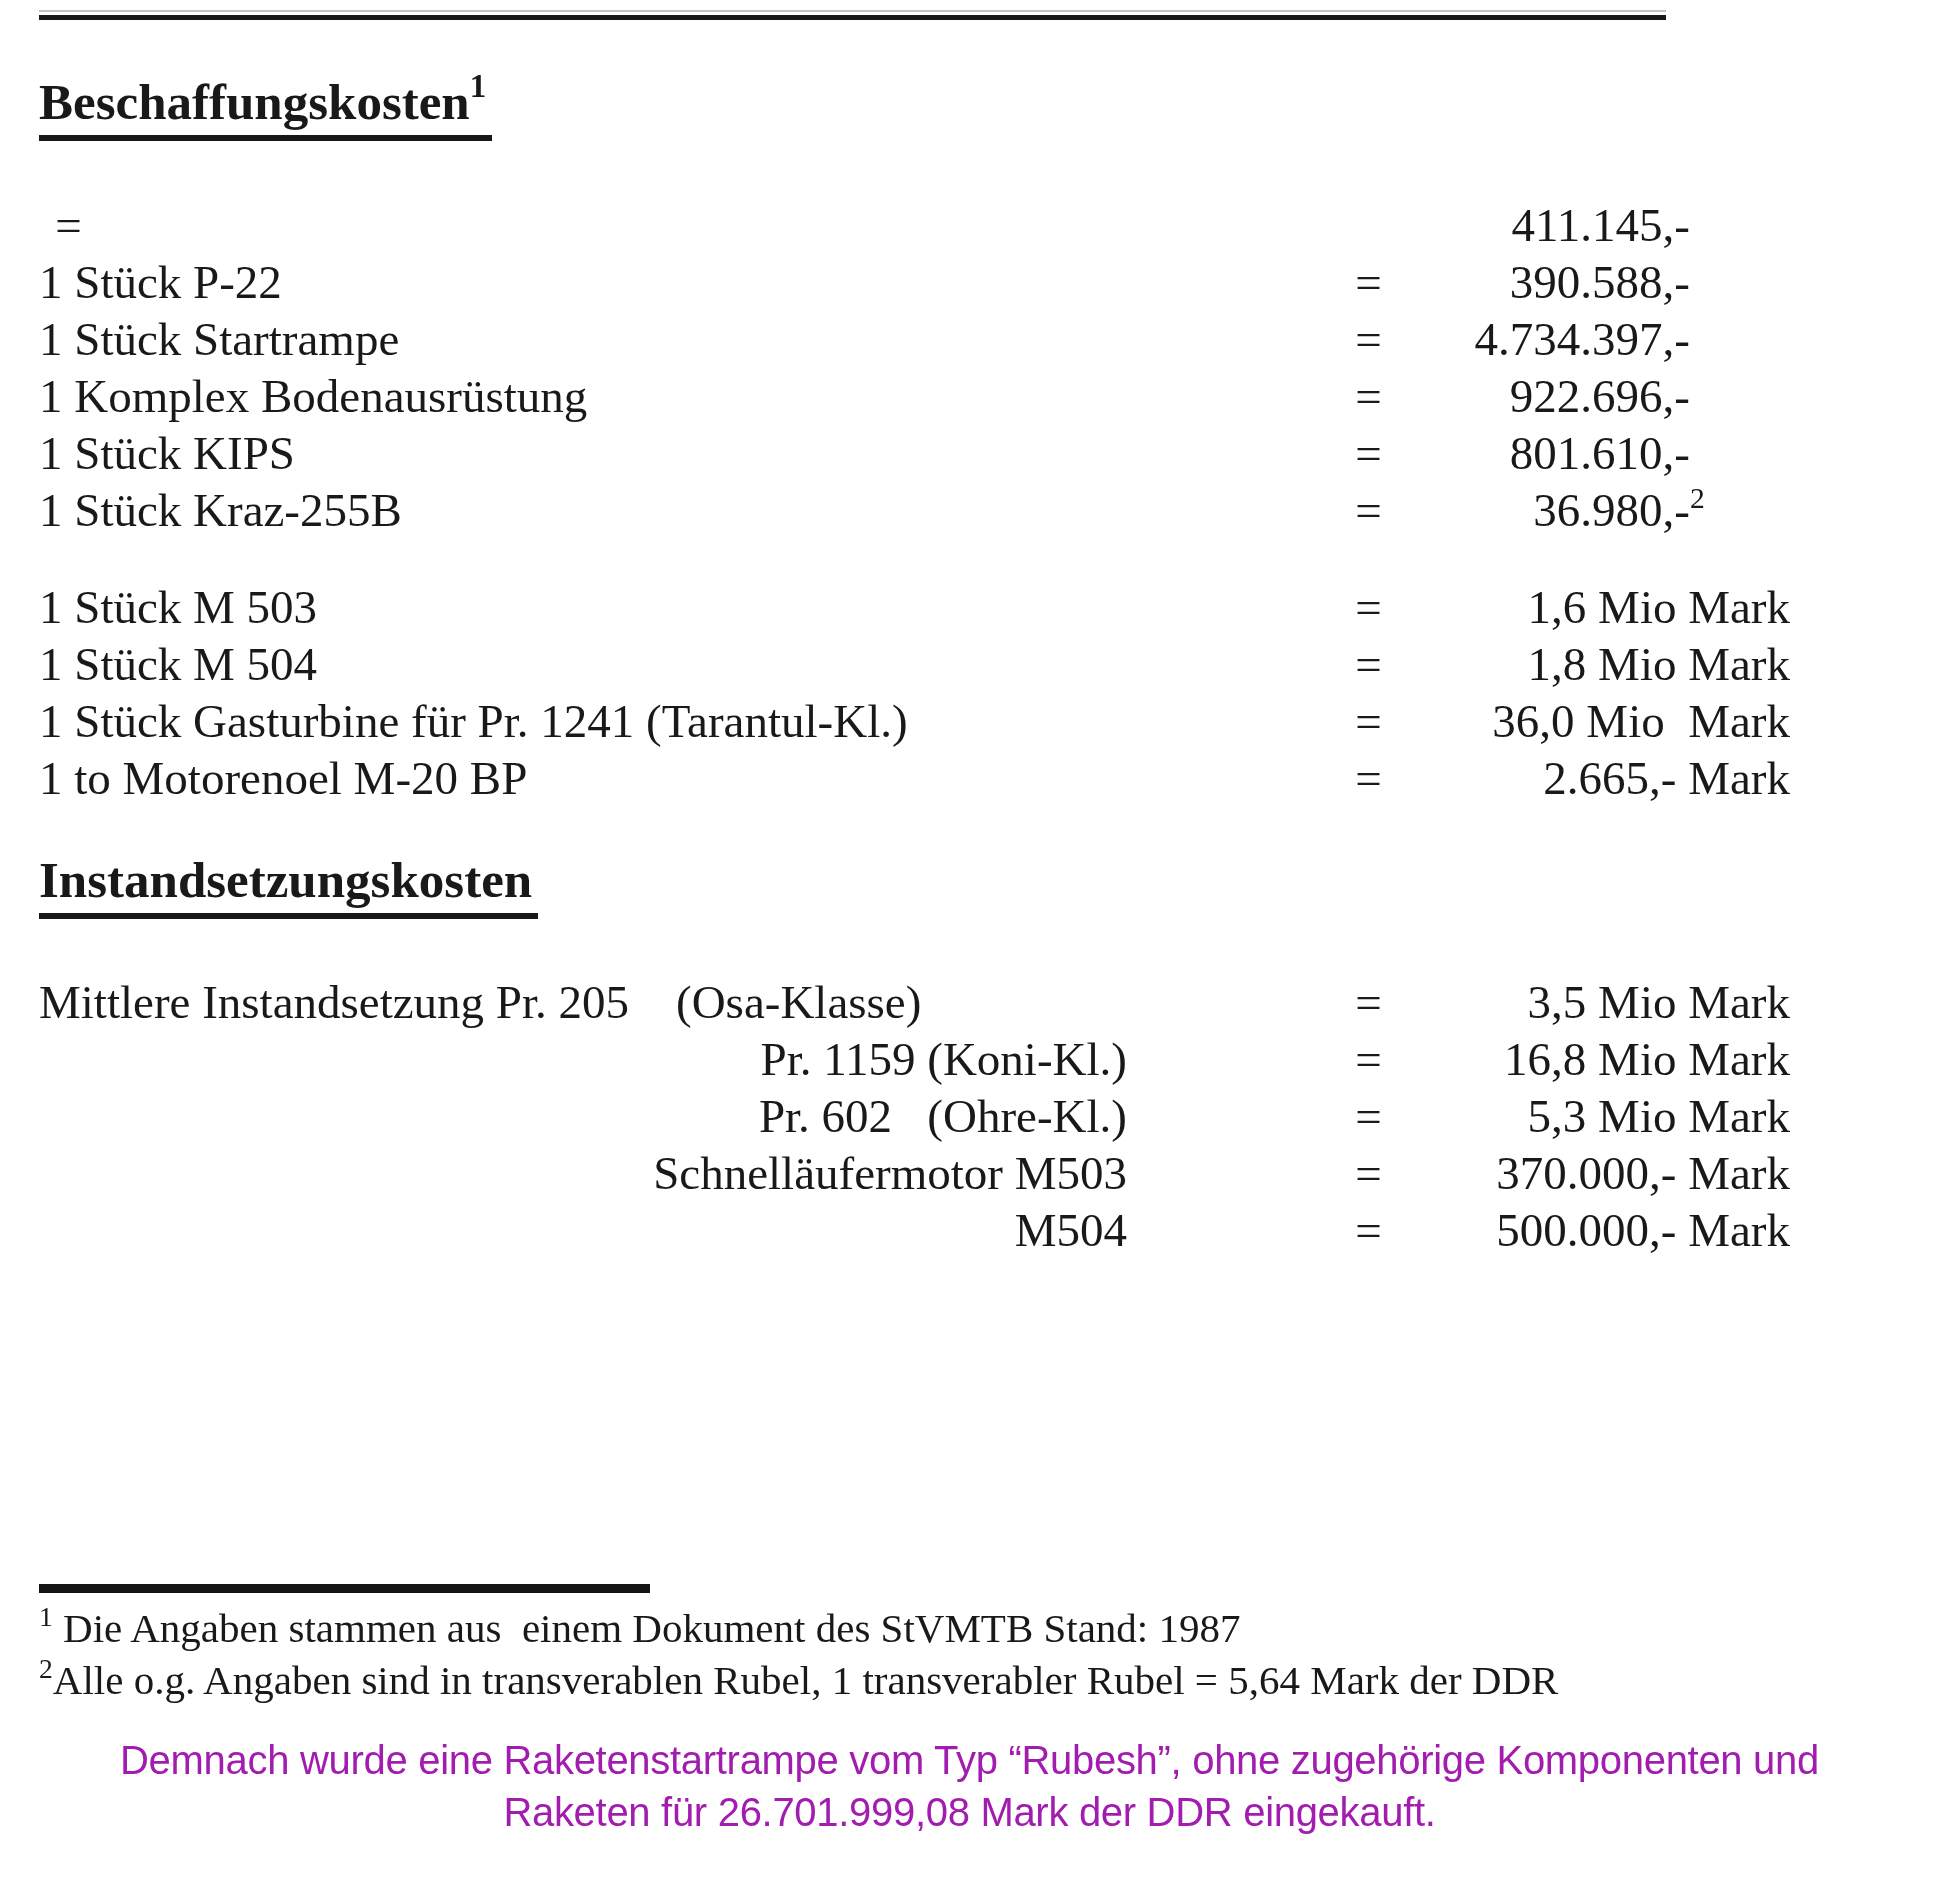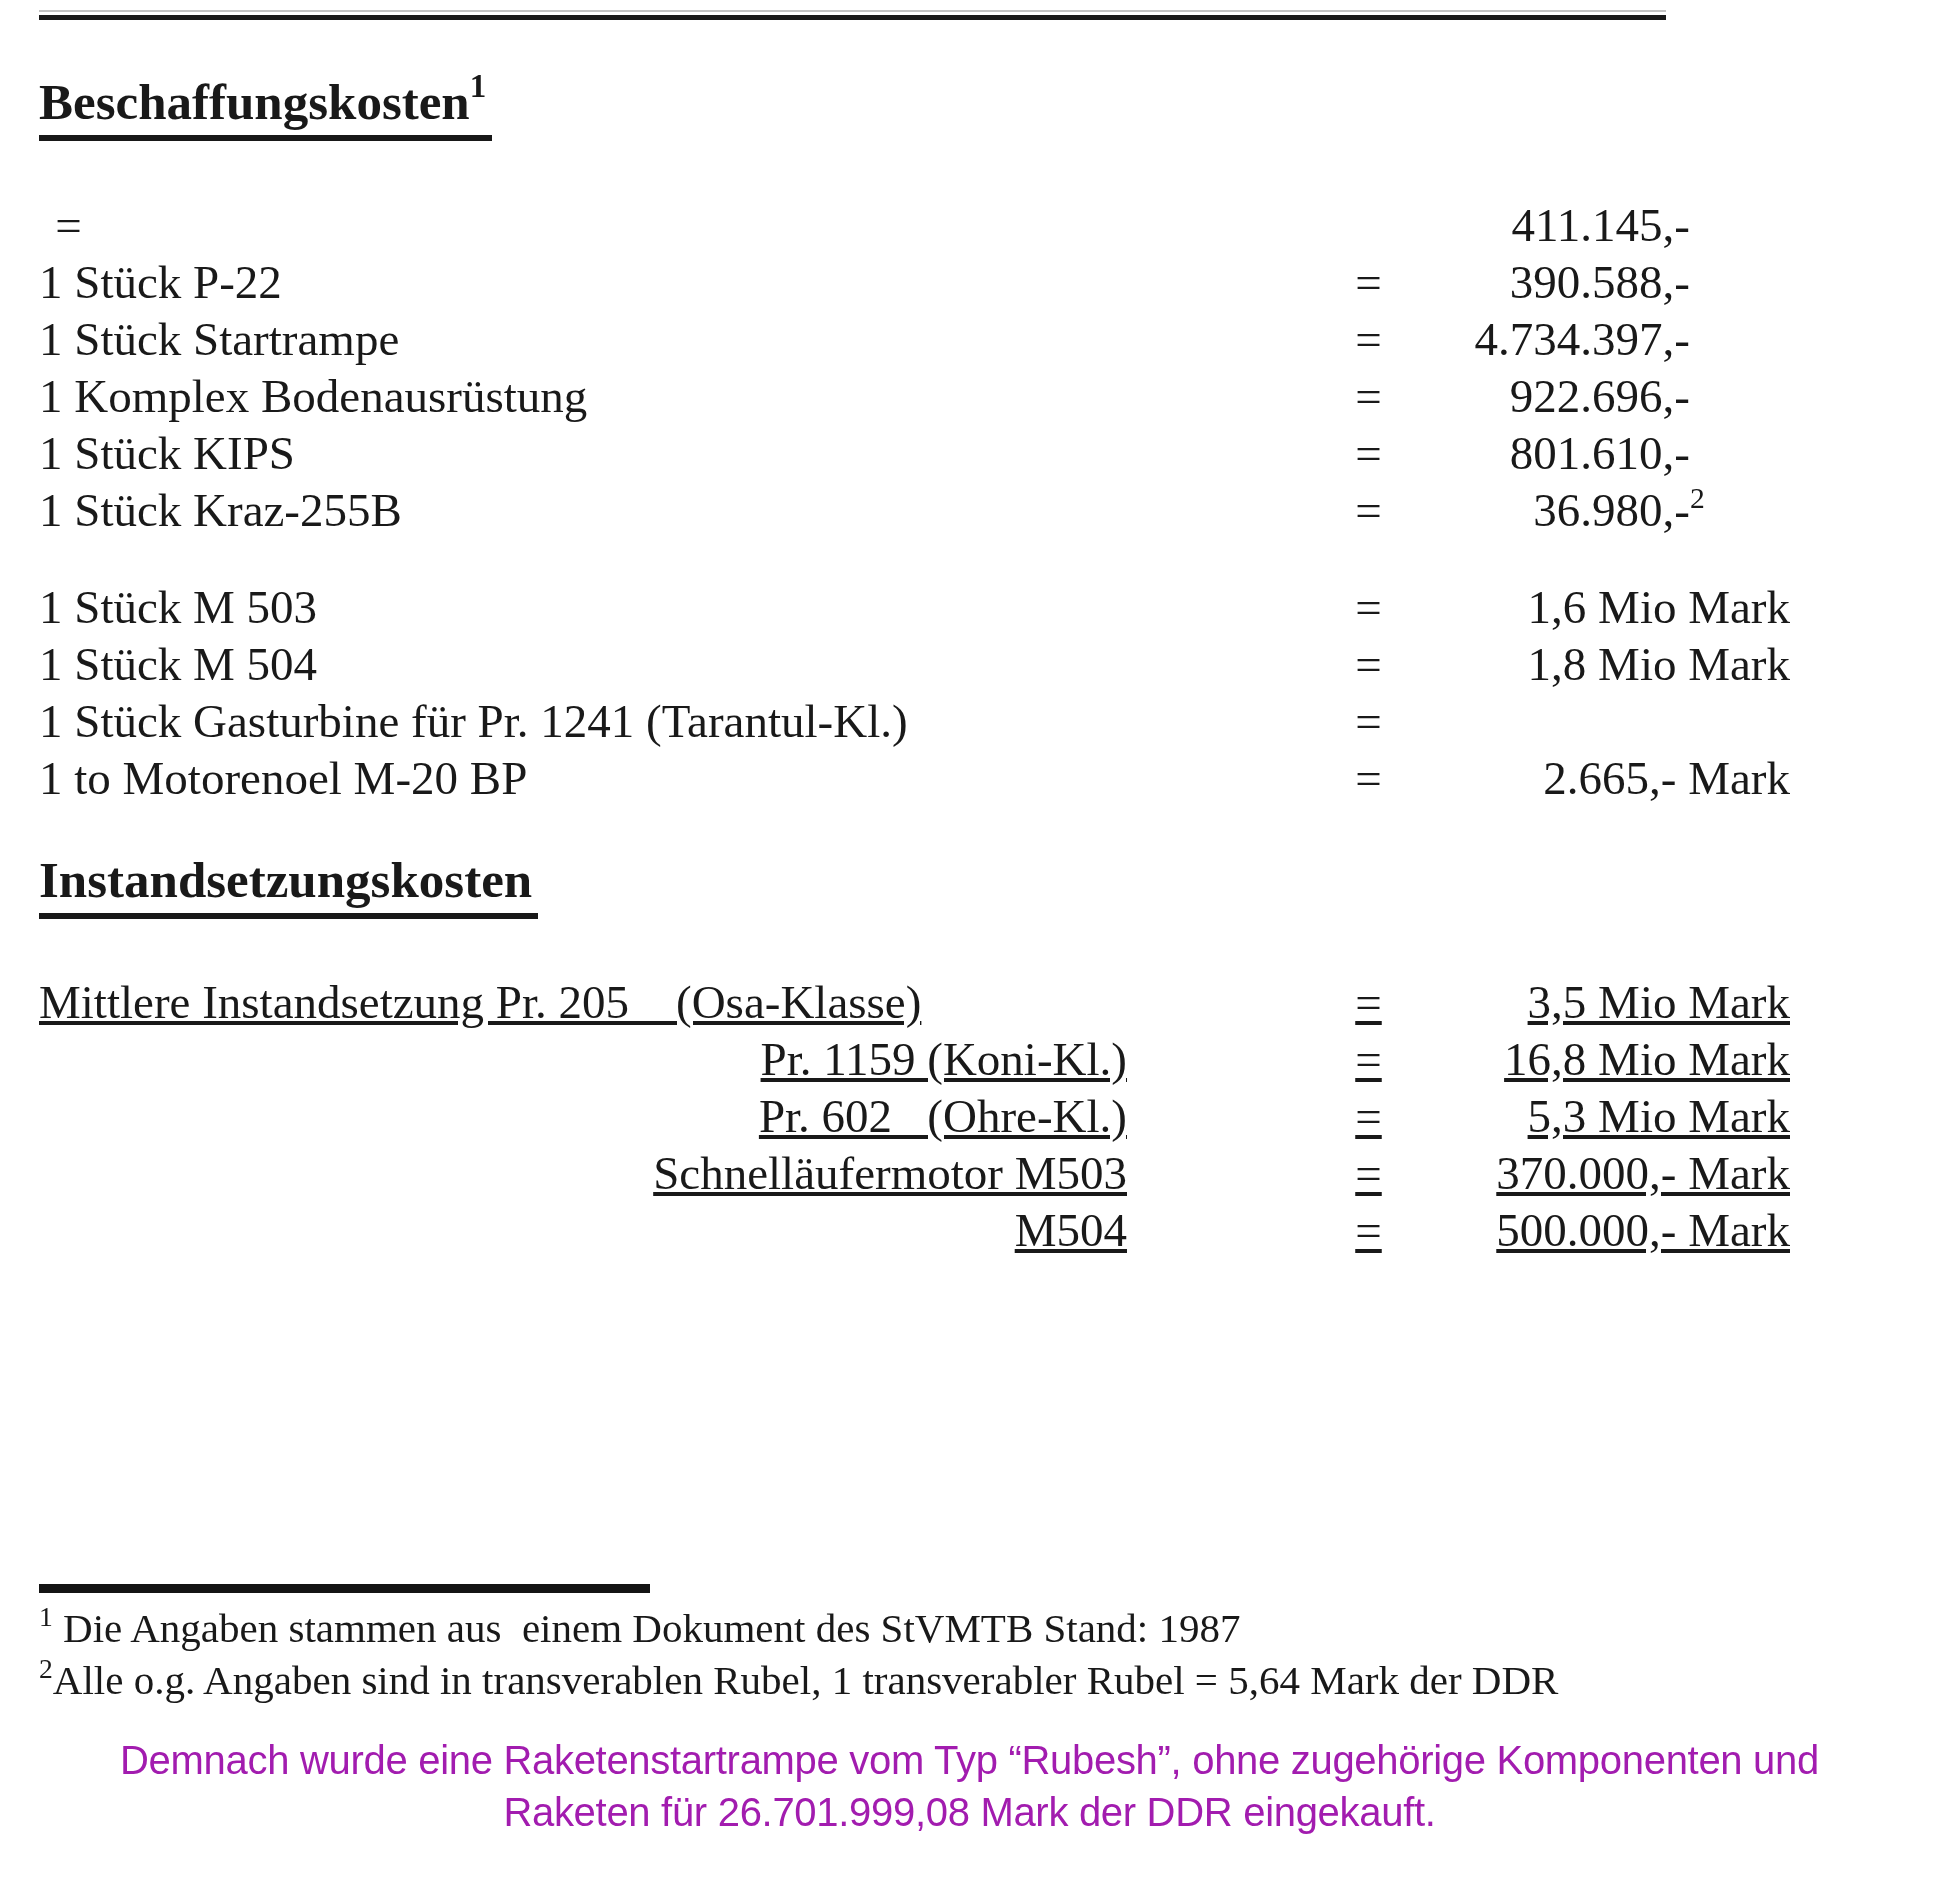--- a/index.html
+++ b/index.html
@@ -44,21 +44,21 @@
   }
   .h-sup {
     font-size: 33px;
     vertical-align: 21.7px;
     font-weight: bold;
     line-height: 0;
   }
   
   .rows { margin-top: 56px; }
   .rows.b { margin-top: 40px; }
-  .rows.c { margin-top: 55px; text-decoration: underline; }
+  .rows.c { margin-top: 55px; }
   .row { display: flex; line-height: 57px; }
   .lab {
     flex: 0 0 1300px;
     white-space: pre-wrap;
   }
   .lab.right { text-align: right; padding-right: 212px; box-sizing: border-box; }
   .eq { flex: 0 0 59px; text-align: center; }
   .val { flex: 1 1 auto; text-align: right; white-space: pre-wrap; }
   .val.num { padding-right: 100px; }
   .val sup.overhang {
@@ -145,20 +145,21 @@
       <span class="val">1,6 Mio Mark</span>
     </div>
     <div class="row">
       <span class="lab">1 Stück M 504</span>
       <span class="eq">=</span>
       <span class="val">1,8 Mio Mark</span>
     </div>
     <div class="row">
       <span class="lab">1 Stück Gasturbine für Pr. 1241 (Tarantul-Kl.)</span>
       <span class="eq">=</span>
+      <span class="val">36,0 Mio  Mark</span>
     </div>
     <div class="row">
       <span class="lab">1 to Motorenoel M-20 BP</span>
       <span class="eq">=</span>
       <span class="val">2.665,- Mark</span>
     </div>
   </div>
 
   <div class="h2">
     <span class="h-inner"><span>Instandsetzungskosten</span></span>

